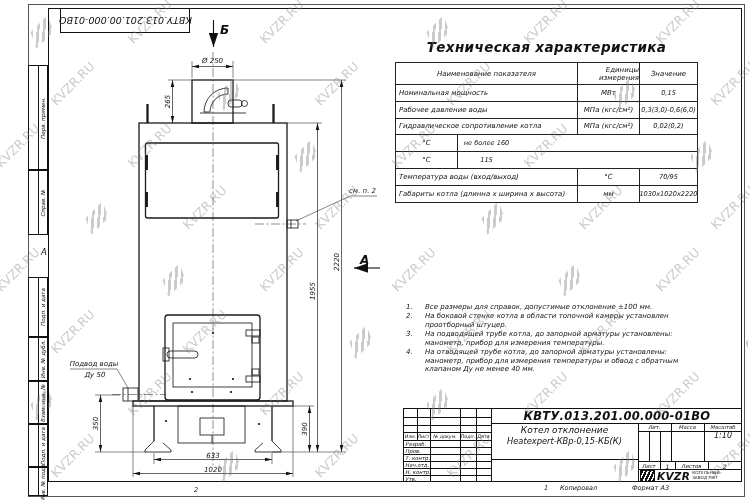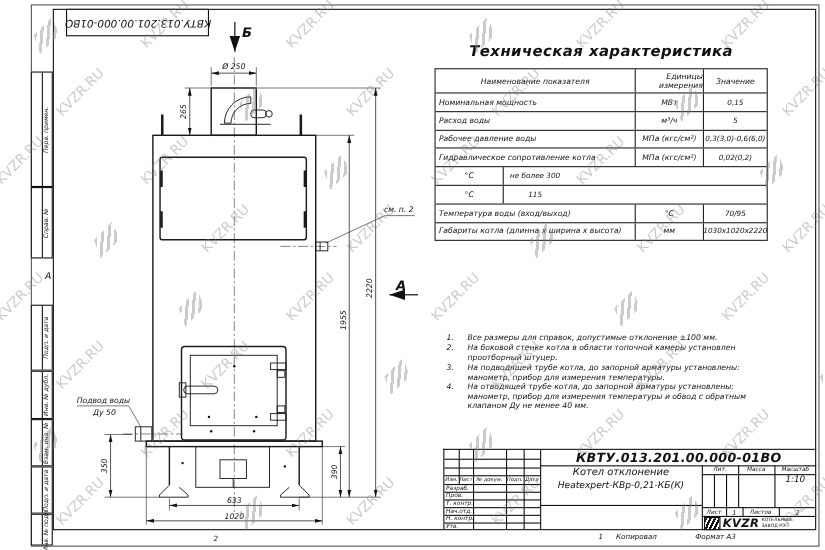--- a/index.html
+++ b/index.html
@@ -216,37 +216,32 @@
         <div class="tc c2">Единицы измерения</div>
         <div class="tc c3" style="font-size:7px">Значение</div>
       </div>
       <div id="spec-rows">
           <div class="trow">
             <div class="tc c1">Номинальная мощность</div>
             <div class="tc c2">МВт</div>
             <div class="tc c3">0,15</div>
           </div>
           <div class="trow">
-            <div class="tc c1">Расход воды</div>
-            <div class="tc c2">м³/ч</div>
-            <div class="tc c3">5</div>
-          </div>
-          <div class="trow">
             <div class="tc c1">Рабочее давление воды</div>
             <div class="tc c2">МПа (кгс/см²)</div>
             <div class="tc c3">0,3(3,0)-0,6(6,0)</div>
           </div>
           <div class="trow">
             <div class="tc c1">Гидравлическое сопротивление котла</div>
             <div class="tc c2">МПа (кгс/см²)</div>
             <div class="tc c3">0,02(0,2)</div>
           </div>
           <div class="trow">
             <div class="tc c2">°С</div>
-            <div class="tc c3">не более 300</div>
+            <div class="tc c3">не более 160</div>
           </div>
           <div class="trow">
             <div class="tc c2">°С</div>
             <div class="tc c3">115</div>
           </div>
           <div class="trow">
             <div class="tc c1">Температура воды (вход/выход)</div>
             <div class="tc c2">°С</div>
             <div class="tc c3">70/95</div>
           </div>
@@ -303,21 +298,21 @@
         <div class="ln" style="left: 0px; top: 59px; width: 87px; height: 1px;"></div>
         <div class="ln" style="left: 0px; top: 66px; width: 87px; height: 1px;"></div>
         <div class="ln" style="left: 87px; top: 14px; width: 251px; height: 1px;"></div>
         <div class="ln" style="left: 87px; top: 50px; width: 147px; height: 1px;"></div>
         <div class="ln" style="left: 234px; top: 22px; width: 104px; height: 1px;"></div>
         <div class="ln" style="left: 234px; top: 52px; width: 104px; height: 1px;"></div>
         <div class="ln" style="left: 234px; top: 60px; width: 104px; height: 1px;"></div>
       </div>
     <div class="docnum">КВТУ.013.201.00.000-01ВО</div>
     <div class="nm1">Котел отклонение</div>
-    <div class="nm2">Heatexpert-КВр-0,21-КБ(К)</div>
+    <div class="nm2">Heatexpert-КВр-0,15-КБ(К)</div>
     <div class="tbt" style="left:234px;top:15px;width:33px;text-align:center;">Лит.</div>
     <div class="tbt" style="left:267px;top:15px;width:33px;text-align:center;">Масса</div>
     <div class="tbt" style="left:300px;top:15px;width:38px;text-align:center;">Масштаб</div>
     <div class="scale">1:10</div>
     <div class="tbt" style="left:234px;top:53.5px;width:22px;text-align:center;">Лист</div>
     <div class="tbt" style="left:256px;top:53.5px;width:15px;text-align:center;font-size:6px;">1</div>
     <div class="tbt" style="left:271px;top:53.5px;width:33px;text-align:center;">Листов</div>
     <div class="tbt" style="left:304px;top:53.5px;width:34px;text-align:center;font-size:6px;">2</div>
     <div class="logo-row">
       <div class="logo-mark"></div>

